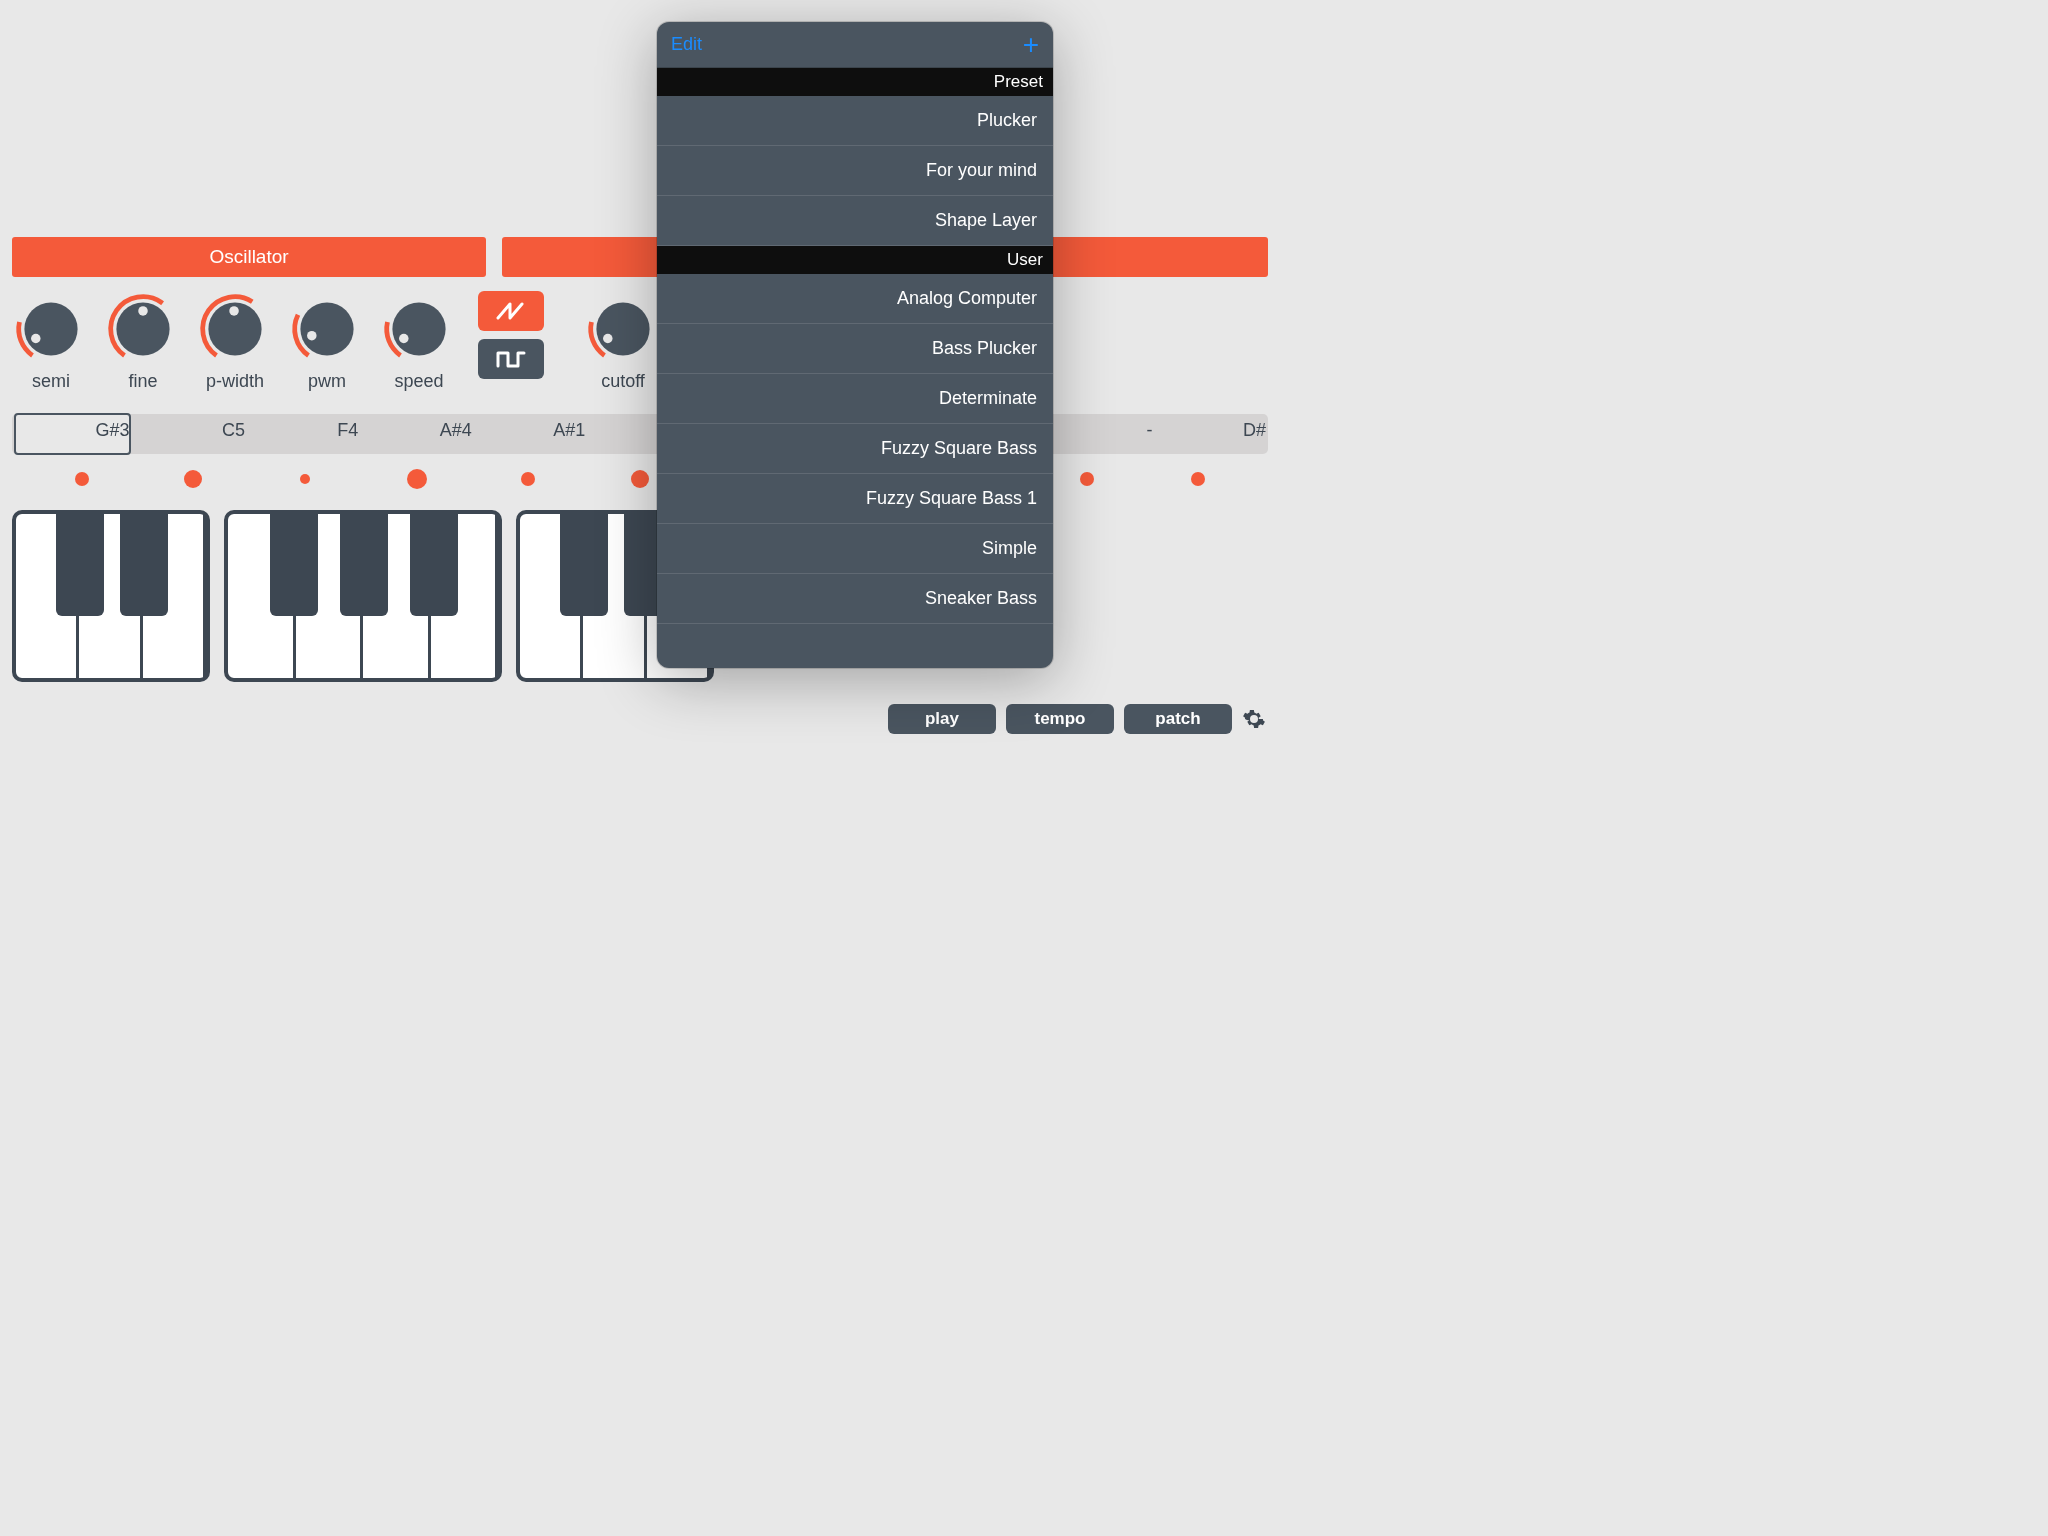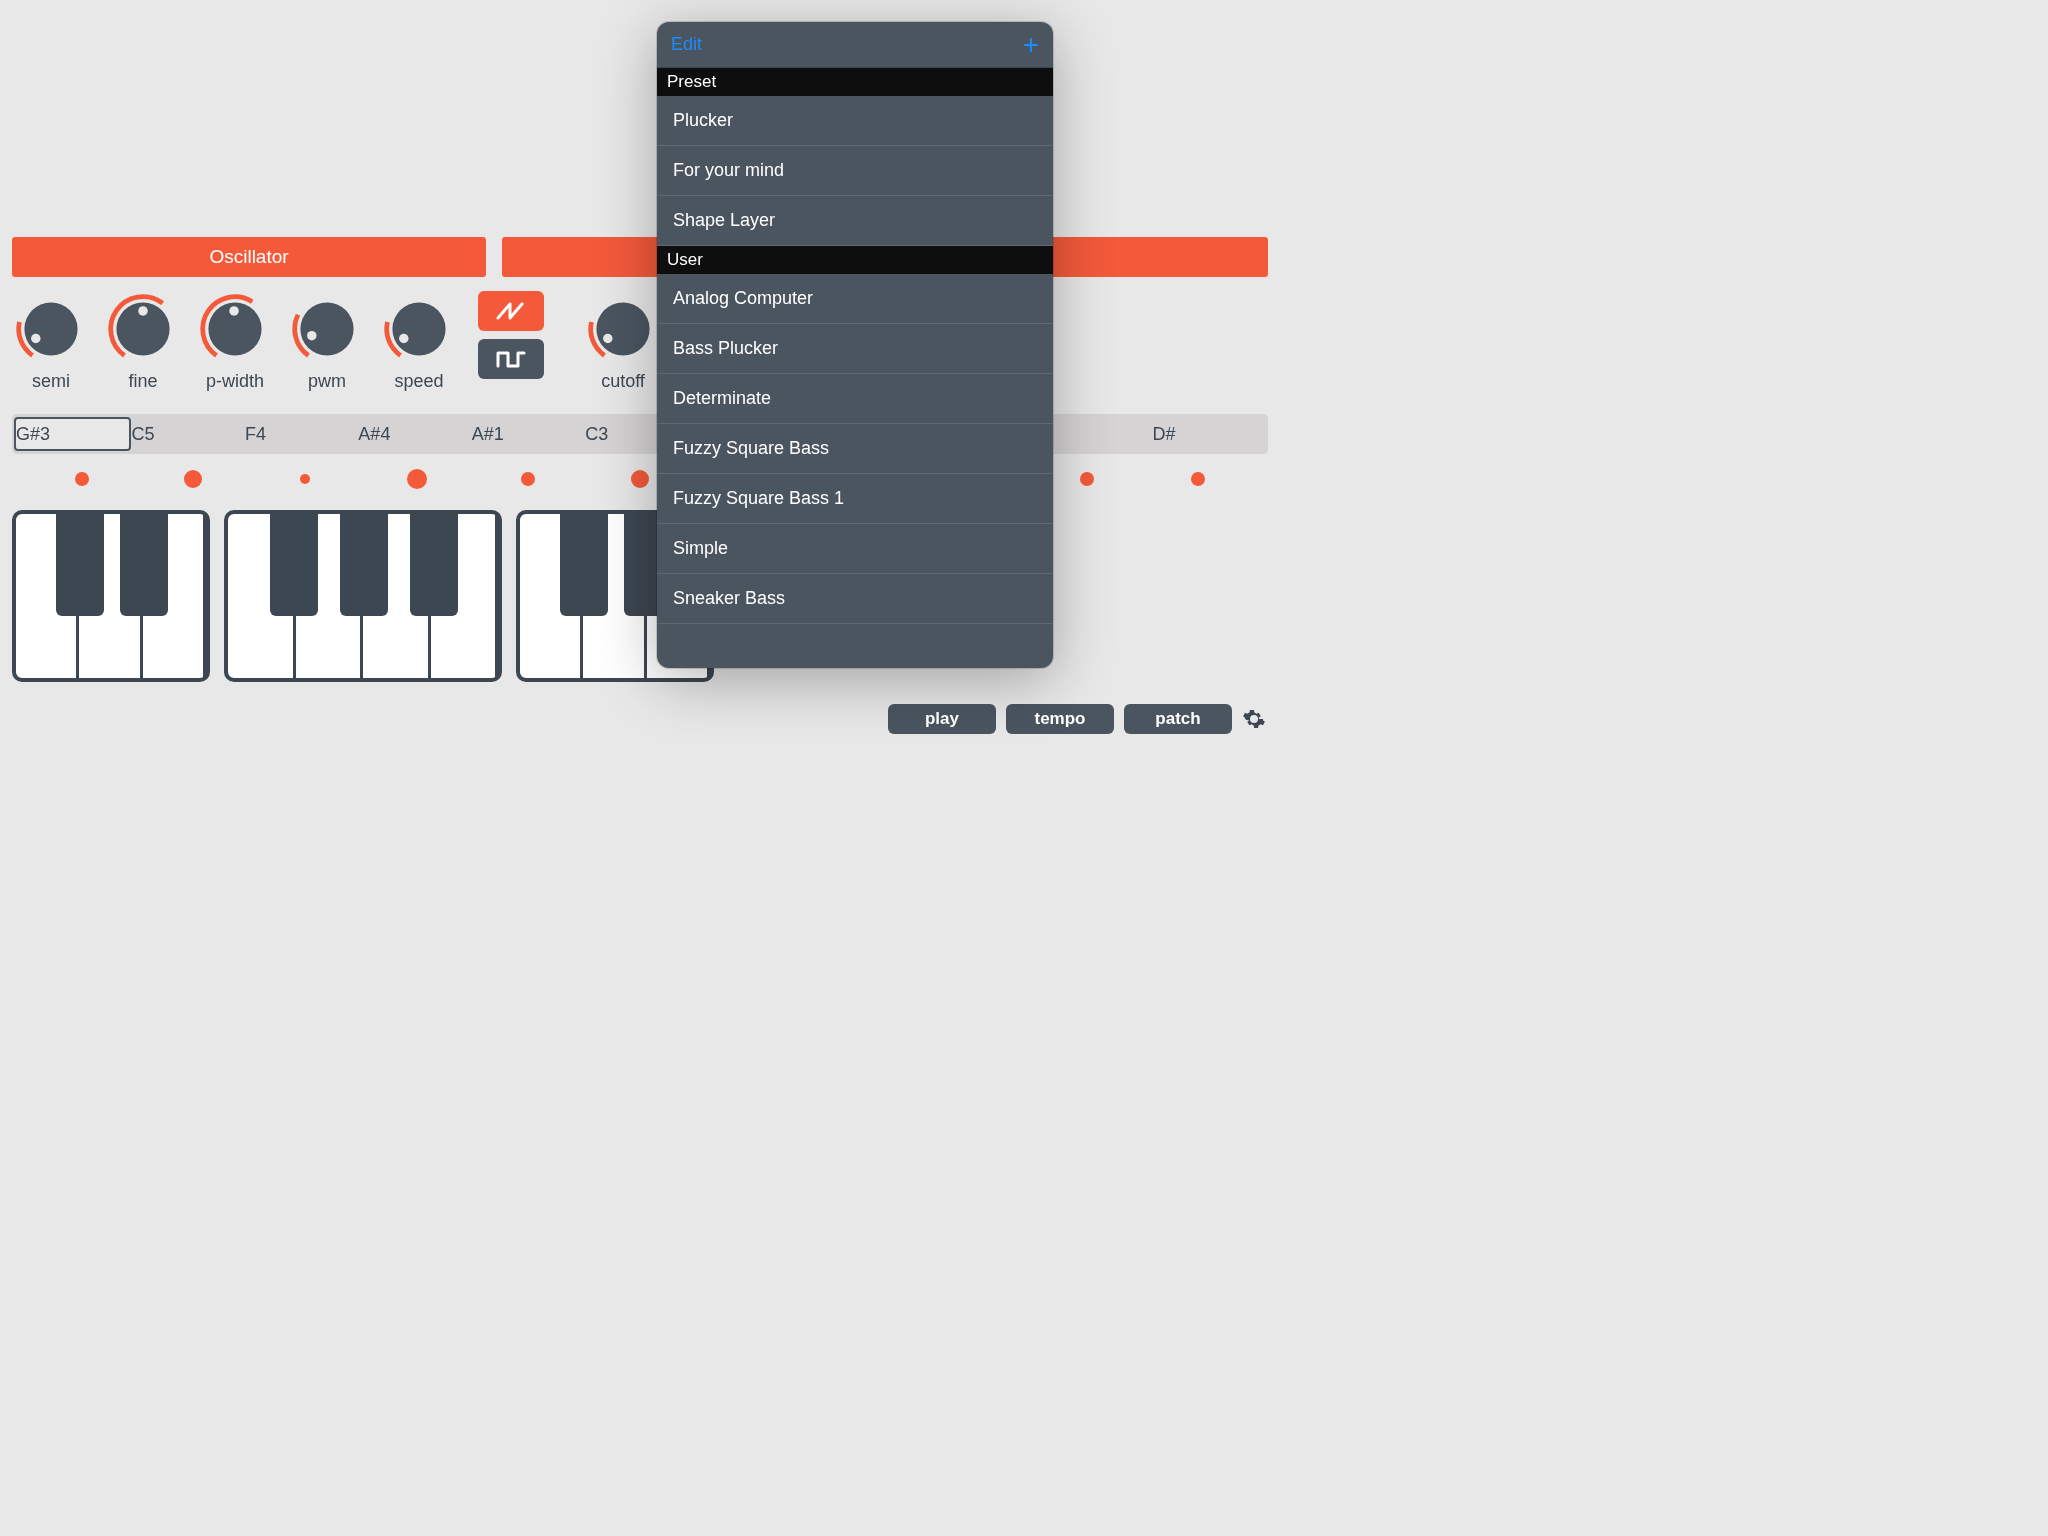--- a/index.html
+++ b/index.html
@@ -84,24 +84,24 @@
   display: flex;
   align-items: center;
   gap: 0;
   background: #d5d3d3;
   border-radius: 5px;
   height: 40px;
   padding: 0 2px;
 }
 .seq-cell {
   flex: 1;
-  text-align: left;
+  text-align: right;
   color: #3d4752;
   font-size: 18px;
-  height: 34px;
+  height: 42px;
   line-height: 34px;
   border-radius: 4px;
 }
 .seq-cell.selected {
   background: #e8e8e8;
   border: 2px solid #4a5560;
   line-height: 30px;
 }
 
 .dots-row {
@@ -215,20 +215,21 @@
   align-items: center;
   justify-content: space-between;
   padding: 0 14px;
   border-bottom: 1px solid rgba(0,0,0,0.2);
 }
 .popover-edit { color: #1a8cff; font-size: 18px; }
 .popover-plus { color: #1a8cff; font-size: 28px; font-weight: 300; }
 .popover-list {
   flex: 1;
   overflow-y: auto;
+  text-align: right;
 }
 .popover-list::-webkit-scrollbar { width: 4px; }
 .popover-list::-webkit-scrollbar-thumb { background: rgba(255,255,255,0.3); border-radius: 2px; }
 .list-section-header {
   background: #0e0e0e;
   color: white;
   font-size: 17px;
   padding: 4px 10px;
 }
 .list-item {

